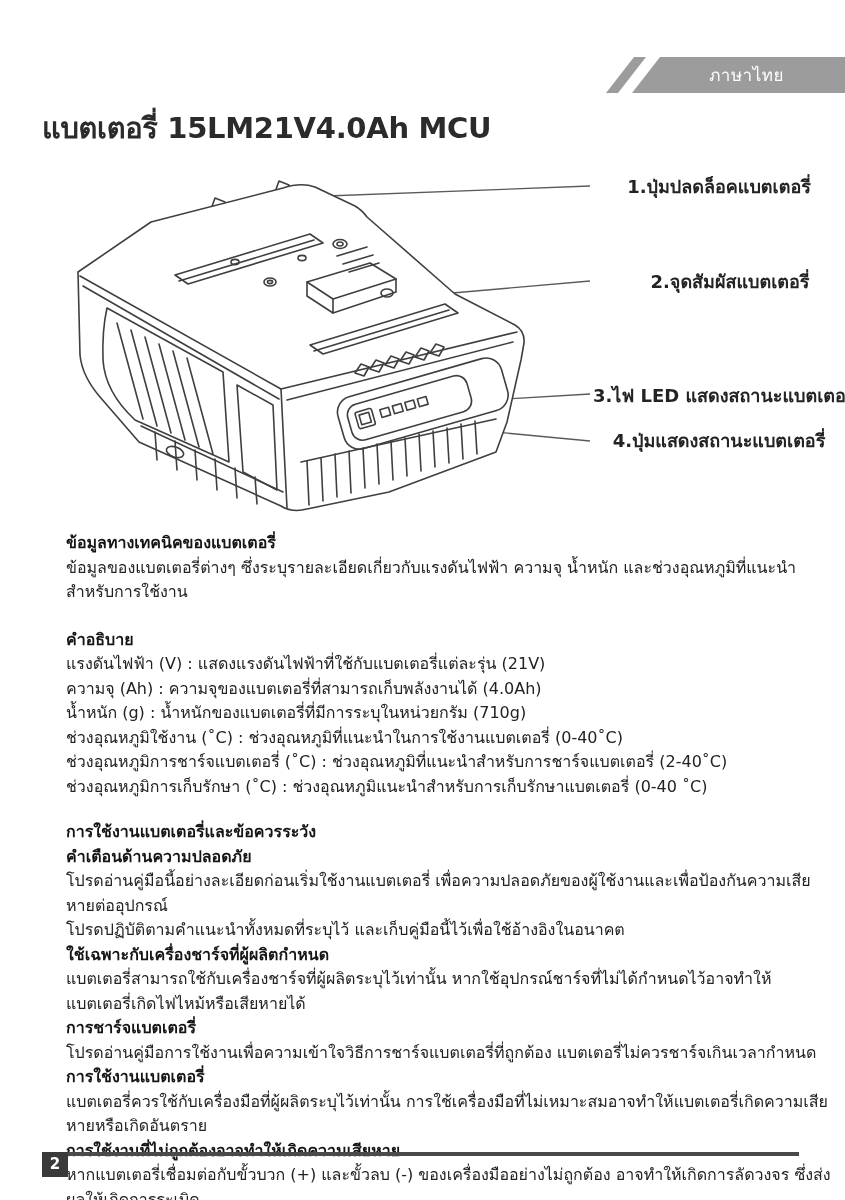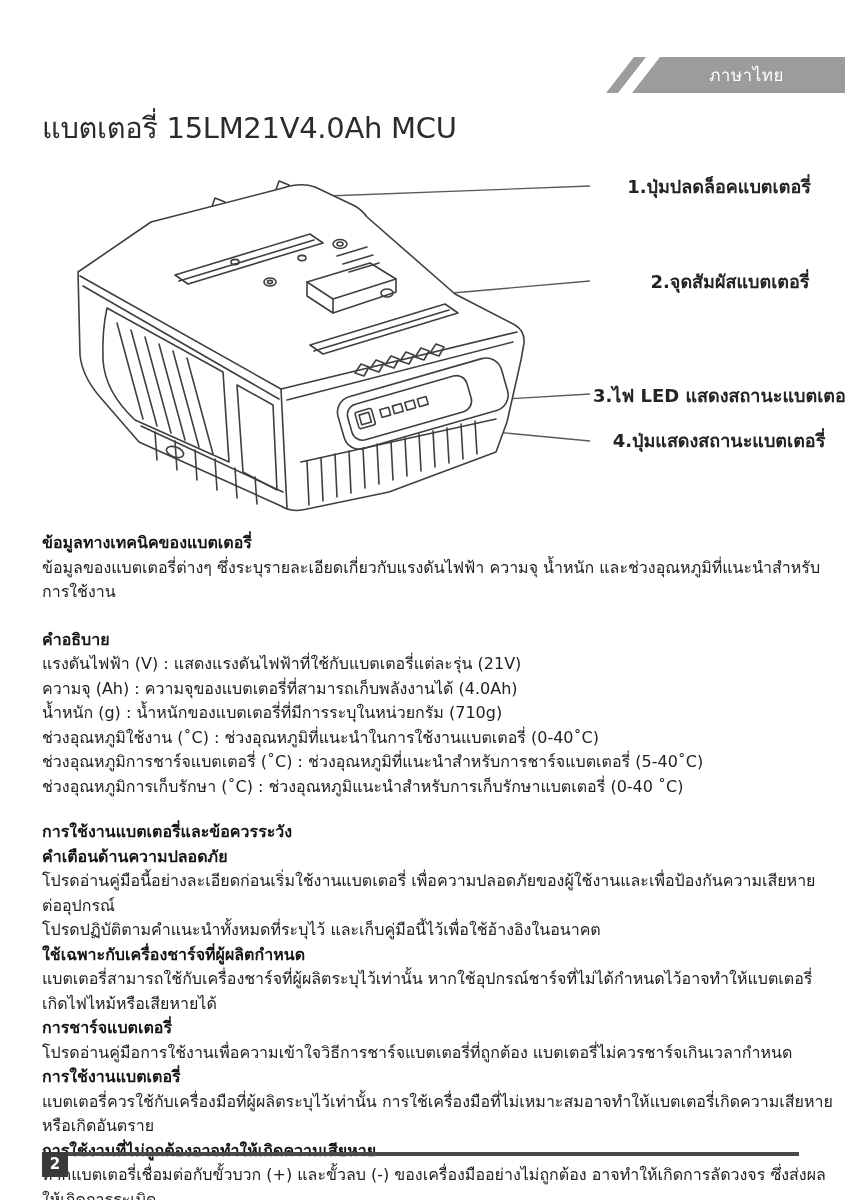--- a/index.html
+++ b/index.html
@@ -24,40 +24,40 @@
     clip-path:polygon(62px 0,100% 0,100% 100%,34px 100%);
   }
   .banner-label{
     position:absolute;left:50px;right:0;top:0;height:52px;line-height:36px;
     text-align:center;color:#ffffff;font-size:17px;letter-spacing:.5px;
   }
 
   
   .page-title{
     position:absolute;left:42px;top:106px;width:760px;
-    font-size:29px;font-weight:400;color:#2b2b2b;letter-spacing:-.3px;line-height:44px;
+    font-size:29px;font-weight:700;color:#2b2b2b;letter-spacing:-.3px;line-height:44px;
   }
 
   
   .diagram-svg{position:absolute;left:55px;top:160px;width:535px;height:365px;}
   .callout{
     position:absolute;left:593px;width:252px;
     font-size:18px;font-weight:700;color:#232323;line-height:24px;white-space:nowrap;text-align:center;
   }
   .callout.c1{top:175px;}
   .callout.c2{top:270px;margin-left:11px;}
   .callout.c3{top:384px;}
   .callout.c4{top:429px;}
 
   
   .content{
     position:absolute;left:42px;top:531px;width:792px;
     font-size:16px;color:#222;
   }
-  .ln{line-height:24.5px;min-height:24.5px;}
+  .ln{line-height:24.5px;min-height:24.5px;margin-left:24px;}
   .hd{font-weight:700;color:#151515;}
   .gap-lg{height:23px;}
   .gap-md{height:21px;}
 
   
   .footer-line{position:absolute;left:68px;top:1152px;width:731px;height:4px;background:#4a4a4a;}
   .footer-box{
     position:absolute;left:42px;top:1152px;width:26px;height:25px;background:#3a3a3a;
     color:#fff;font-size:15px;font-weight:700;text-align:center;line-height:25px;
   }
@@ -147,21 +147,21 @@
   <div class="content">
     <div class="ln hd">ข้อมูลทางเทคนิคของแบตเตอรี่</div>
     <div class="ln">ข้อมูลของแบตเตอรี่ต่างๆ ซึ่งระบุรายละเอียดเกี่ยวกับแรงดันไฟฟ้า  ความจุ  น้ำหนัก และช่วงอุณหภูมิที่แนะนำสำหรับการใช้งาน</div>
     <div class="gap-lg"></div>
 
     <div class="ln hd">คำอธิบาย</div>
     <div class="ln">แรงดันไฟฟ้า (V) : แสดงแรงดันไฟฟ้าที่ใช้กับแบตเตอรี่แต่ละรุ่น (21V)</div>
     <div class="ln">ความจุ (Ah) : ความจุของแบตเตอรี่ที่สามารถเก็บพลังงานได้ (4.0Ah)</div>
     <div class="ln">น้ำหนัก (g) : น้ำหนักของแบตเตอรี่ที่มีการระบุในหน่วยกรัม (710g)</div>
     <div class="ln">ช่วงอุณหภูมิใช้งาน (˚C) : ช่วงอุณหภูมิที่แนะนำในการใช้งานแบตเตอรี่ (0-40˚C)</div>
-    <div class="ln">ช่วงอุณหภูมิการชาร์จแบตเตอรี่ (˚C) : ช่วงอุณหภูมิที่แนะนำสำหรับการชาร์จแบตเตอรี่ (5-40˚C)</div>
+    <div class="ln">ช่วงอุณหภูมิการชาร์จแบตเตอรี่ (˚C) : ช่วงอุณหภูมิที่แนะนำสำหรับการชาร์จแบตเตอรี่ (2-40˚C)</div>
     <div class="ln">ช่วงอุณหภูมิการเก็บรักษา (˚C) : ช่วงอุณหภูมิแนะนำสำหรับการเก็บรักษาแบตเตอรี่ (0-40 ˚C)</div>
     <div class="gap-md"></div>
 
     <div class="ln hd">การใช้งานแบตเตอรี่และข้อควรระวัง</div>
     <div class="ln hd">คำเตือนด้านความปลอดภัย</div>
     <div class="ln">โปรดอ่านคู่มือนี้อย่างละเอียดก่อนเริ่มใช้งานแบตเตอรี่ เพื่อความปลอดภัยของผู้ใช้งานและเพื่อป้องกันความเสียหายต่ออุปกรณ์</div>
     <div class="ln">โปรดปฏิบัติตามคำแนะนำทั้งหมดที่ระบุไว้ และเก็บคู่มือนี้ไว้เพื่อใช้อ้างอิงในอนาคต</div>
     <div class="ln hd">ใช้เฉพาะกับเครื่องชาร์จที่ผู้ผลิตกำหนด</div>
     <div class="ln">แบตเตอรี่สามารถใช้กับเครื่องชาร์จที่ผู้ผลิตระบุไว้เท่านั้น หากใช้อุปกรณ์ชาร์จที่ไม่ได้กำหนดไว้อาจทำให้แบตเตอรี่เกิดไฟไหม้หรือเสียหายได้</div>
     <div class="ln hd">การชาร์จแบตเตอรี่</div>

